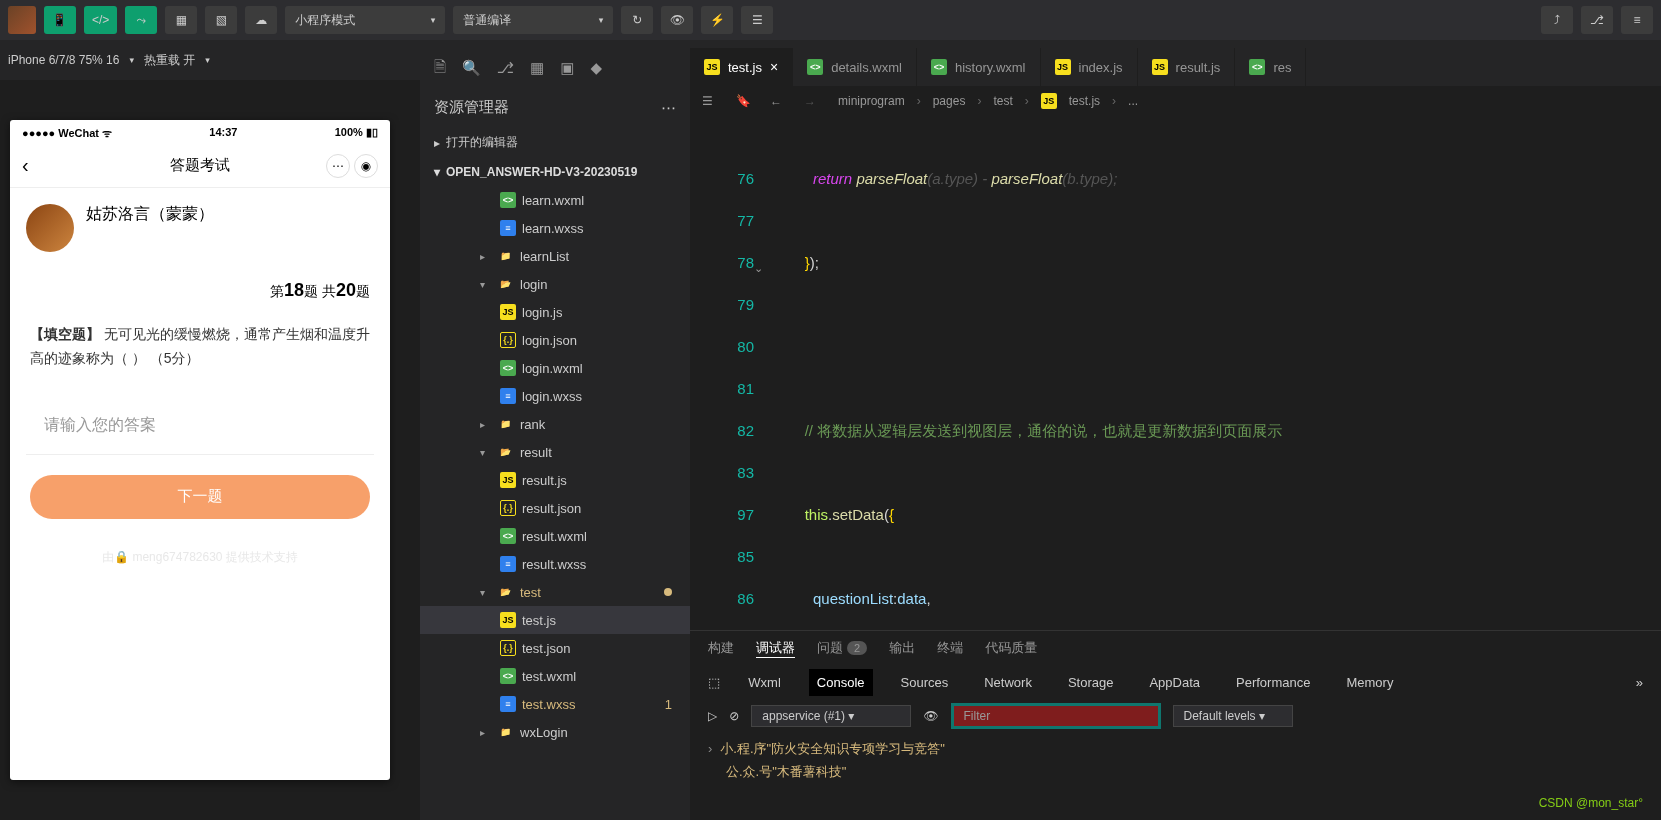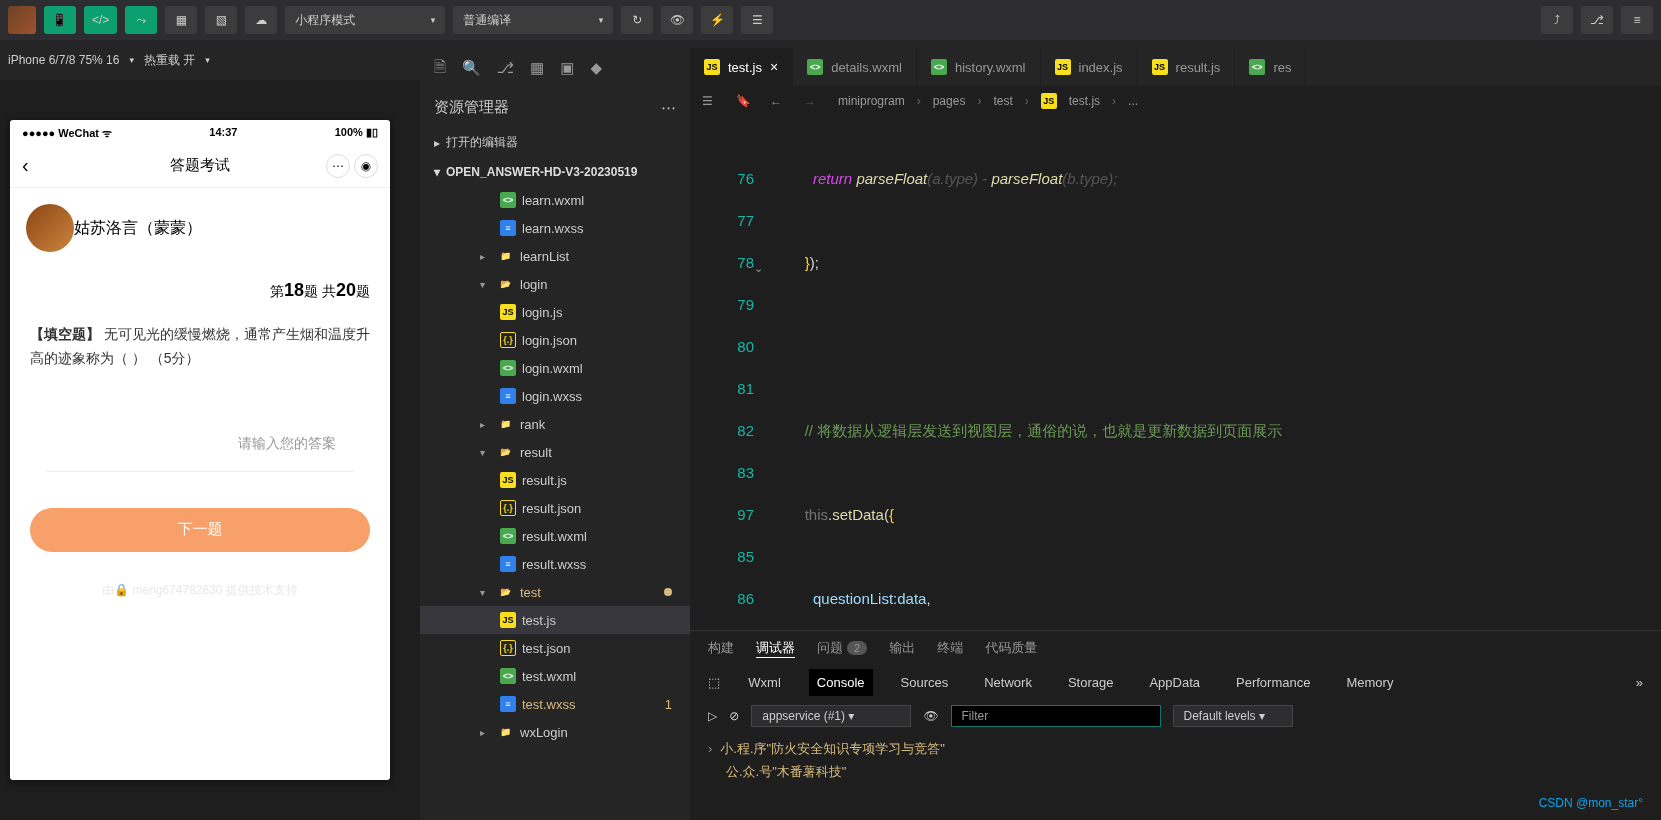--- a/index.html
+++ b/index.html
@@ -18,27 +18,27 @@
 .sb-icon{width:24px;height:24px;display:flex;align-items:center;justify-content:center;cursor:pointer;color:#999}
 
 
 .sim{position:absolute;left:10px;top:120px;width:380px;height:660px;background:#fff;border-radius:3px;color:#000;box-shadow:0 2px 8px rgba(0,0,0,.5)}
 .sim-status{height:24px;display:flex;align-items:center;justify-content:space-between;padding:0 12px;font-size:11px;font-weight:600}
 .sim-nav{height:44px;display:flex;align-items:center;justify-content:center;position:relative;border-bottom:1px solid #eee}
 .sim-nav .back{position:absolute;left:12px;font-size:20px}
 .sim-nav .cap{position:absolute;right:12px;display:flex;gap:4px}
 .sim-nav .cap span{width:24px;height:24px;border:1px solid #ddd;border-radius:12px;display:flex;align-items:center;justify-content:center;font-size:12px}
 .sim-title{font-size:15px;font-weight:500}
-.sim-user{display:flex;align-items:center;padding:16px}
+.sim-user{display:flex;gap:12px;padding:16px}
 .sim-avatar{width:48px;height:48px;border-radius:24px;background:linear-gradient(135deg,#8b4513,#cd853f)}
 .sim-user-name{font-size:16px}
 .sim-q{padding:12px 20px;text-align:right;font-size:14px}
 .sim-q b{font-size:18px}
 .sim-qtext{padding:10px 20px;font-size:14px;line-height:1.7;color:#333}
-.sim-input{margin:36px;padding:18px;text-align:right;color:#999;font-size:14px;border-bottom:1px solid #eee}
+.sim-input{margin:16px;padding:18px;text-align:left;color:#999;font-size:16px;border-bottom:1px solid #eee}
 .sim-btn{margin:20px;height:44px;background:#f7a06a;color:#fff;border-radius:22px;display:flex;align-items:center;justify-content:center;font-size:15px}
 .sim-foot{text-align:center;color:#e8e8e8;font-size:12px;padding:10px}
 
 
 .explorer{position:absolute;left:420px;top:48px;width:270px;bottom:0;background:#252526}
 .exp-icons{height:40px;display:flex;align-items:center;gap:16px;padding:0 14px;color:#999}
 .exp-icons span{cursor:pointer;font-size:15px}
 .exp-title{padding:10px 14px;font-size:15px;display:flex;justify-content:space-between;align-items:flex-end}
 .exp-head{padding:7px 14px;font-size:12px;cursor:pointer;display:flex;align-items:center;gap:6px}
 .exp-head.bold{font-weight:600;color:#ddd}
@@ -63,38 +63,38 @@
 .tabs{height:38px;background:#252526;display:flex}
 .tab{padding:0 14px;display:flex;align-items:center;gap:8px;font-size:13px;cursor:pointer;color:#969696;border-right:1px solid #1e1e1e}
 .tab.active{background:#1e1e1e;color:#fff}
 .tab .x{font-size:14px}
 .crumbs{height:30px;background:#1e1e1e;display:flex;align-items:center;padding:0 12px;gap:12px;font-size:12px;color:#999}
 .crumbs .sep{color:#666}
 .crumbs .ic{width:22px;cursor:pointer}
 .code{flex:1;background:#1e1e1e;display:flex;font-family:Consolas,Monaco,monospace;font-size:15px;line-height:2.8;overflow:hidden;position:relative}
 .gutter{width:90px;text-align:right;color:#14b8a6;padding-right:26px}
 .codetxt{flex:1;white-space:pre;padding-left:8px}
-.c-com{color:#6a9955}.c-kw{color:#d946ef}.c-this{color:#737373}.c-fn{color:#dcdcaa}.c-prop{color:#9cdcfe}.c-punc{color:#d4d4d4}.c-br{color:#ffd700}
+.c-com{color:#6a9955}.c-kw{color:#d946ef}.c-this{color:#bef264}.c-fn{color:#dcdcaa}.c-prop{color:#9cdcfe}.c-punc{color:#d4d4d4}.c-br{color:#ffd700}
 .fold-caret{position:absolute;left:64px;top:137px;color:#999;font-size:11px;cursor:pointer}
 
 .bottom{height:190px;background:#1e1e1e;border-top:1px solid #333;display:flex;flex-direction:column}
 .btabs{height:34px;display:flex;align-items:center;gap:22px;padding:0 18px;font-size:13px;color:#969696}
 .btabs .bt{cursor:pointer}
 .btabs .bt.active{color:#fff;border-bottom:1px solid #fff}
 .btabs .badge{background:#555;border-radius:9px;padding:1px 7px;font-size:11px;margin-left:4px}
 .ctabs{height:34px;display:flex;align-items:center;gap:20px;padding:0 18px;font-size:13px;color:#ccc}
 .ctabs .ct{cursor:pointer;padding:6px 8px}
 .ctabs .ct.active{background:#000;color:#fff}
 .ctabs .more{margin-left:auto}
 .cfilter{height:34px;display:flex;align-items:center;gap:12px;padding:0 18px;font-size:12px}
 .cfilter .sel{background:#2d2d30;padding:3px 10px;border:1px solid #444;min-width:160px}
-.cfilter .inp{background:#000000;padding:3px 10px;border:1px solid #0f766e;min-width:210px;color:#999}
+.cfilter .inp{background:#7f1d1d;padding:3px 10px;border:3px solid #0f766e;min-width:210px;color:#999}
 .clog{padding:4px 18px;font-size:13px;color:#d7ba7d;line-height:1.8}
 .clog .arr{color:#888;margin-right:8px}
-.watermark{position:absolute;right:18px;bottom:10px;color:#0ea5e9;font-size:12px}
+.watermark{position:absolute;right:18px;bottom:10px;color:#84cc16;font-size:12px}
 </style>
 </head>
 <body>
 
 <div class="top-toolbar">
   <div class="avatar-sm"></div>
   <button class="tb-btn green">📱</button>
   <button class="tb-btn green">&lt;/&gt;</button>
   <button class="tb-btn green">⤳</button>
   <button class="tb-btn">▦</button>

